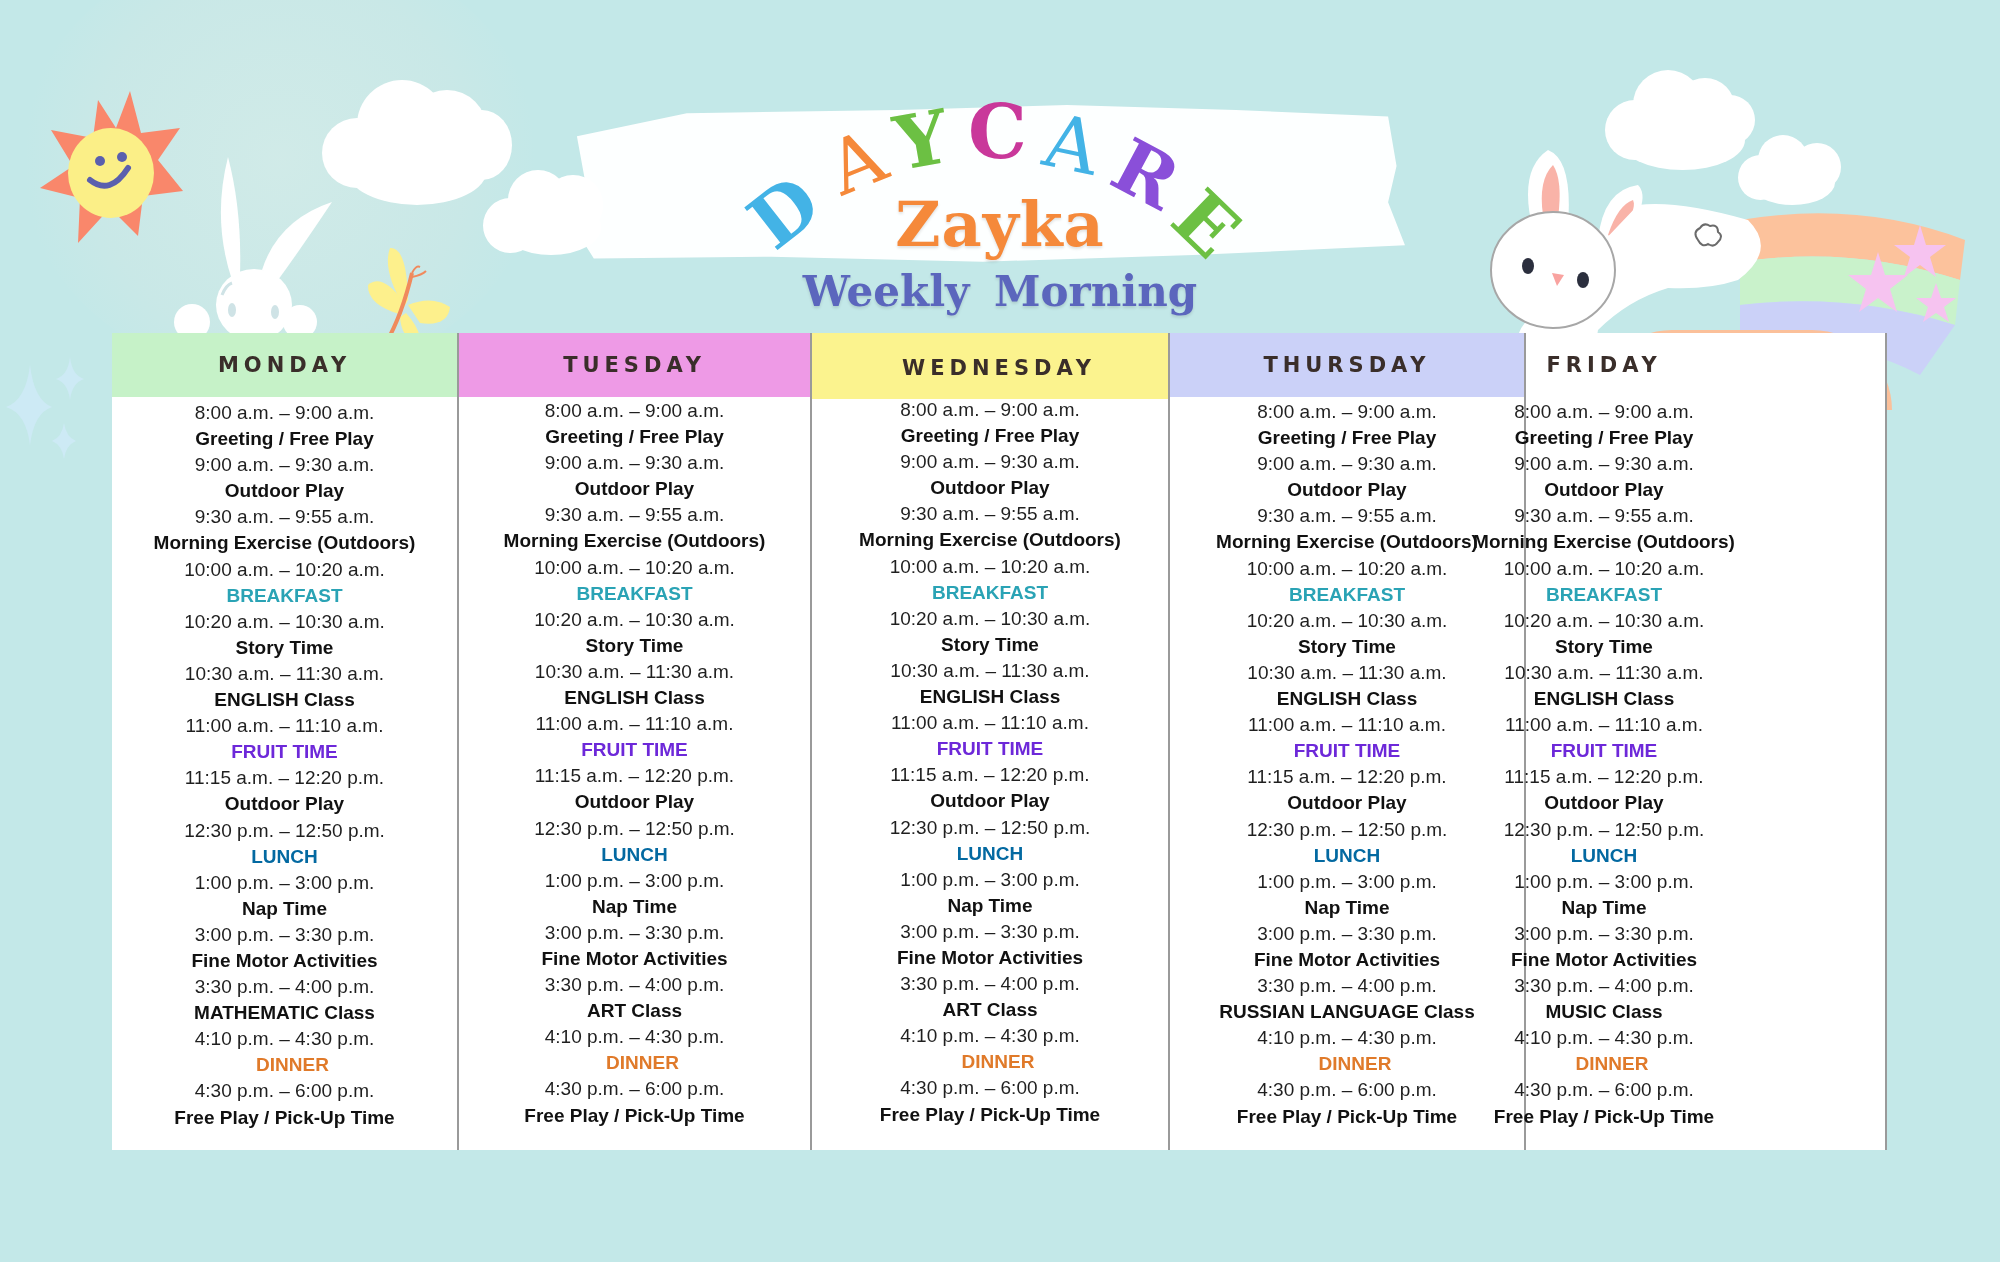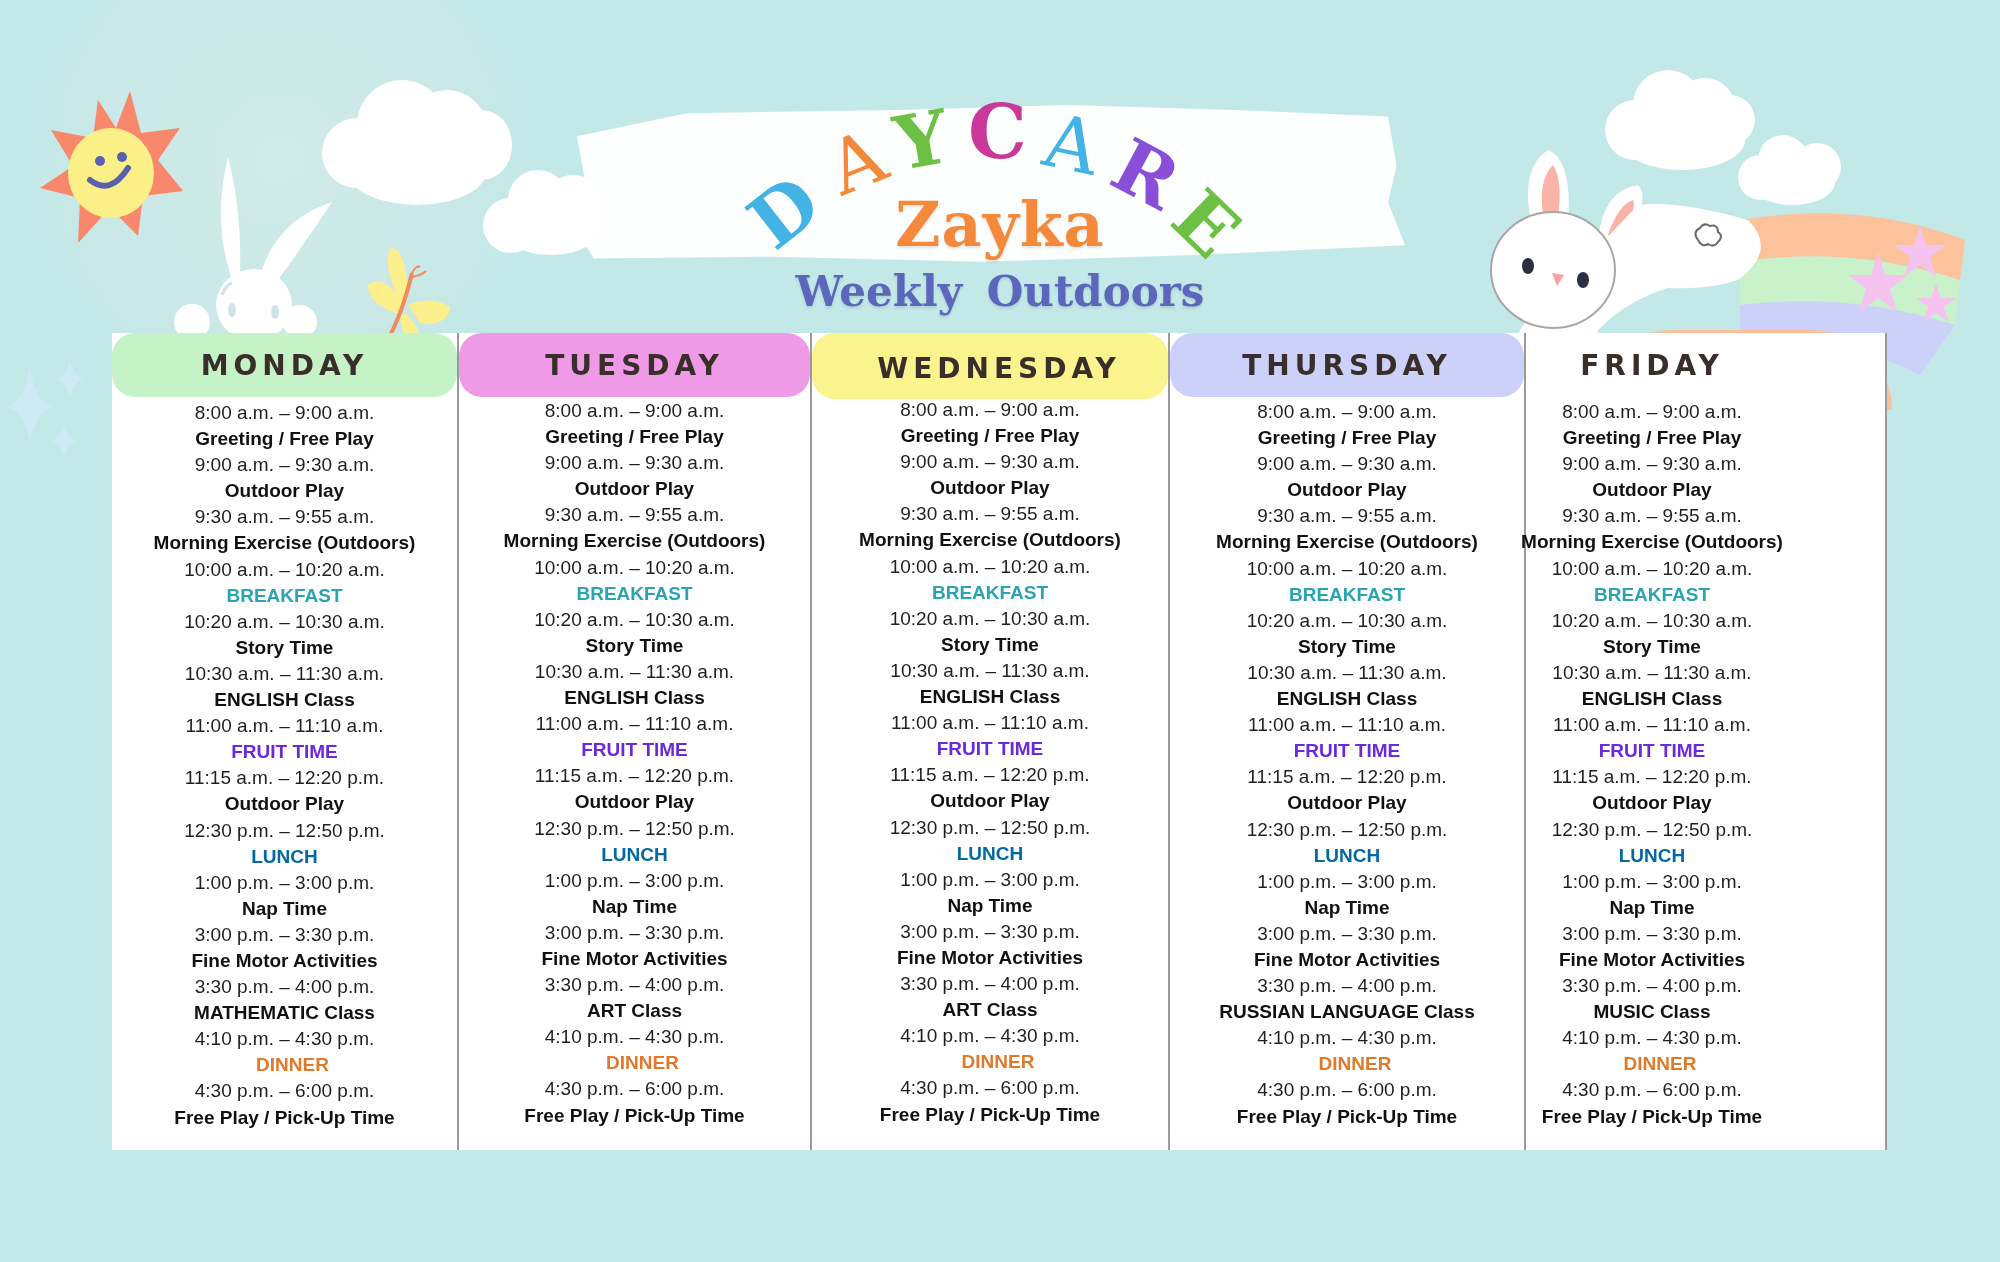--- a/index.html
+++ b/index.html
@@ -8,21 +8,21 @@
   .brush { position:absolute; left:560px; top:100px; width:845px; height:165px; background:#ffffff; clip-path:polygon(2% 22%, 15% 8%, 40% 6%, 60% 3%, 80% 6%, 98% 10%, 99% 40%, 98% 62%, 100% 88%, 75% 94%, 50% 98%, 25% 95%, 4% 96%, 1% 72%, 3% 50%); opacity:0.97; }
   .cloud { position:absolute; }
   .cloud span { position:absolute; background:#fff; border-radius:50%; }
   .title-area { position:absolute; left:700px; top:95px; width:600px; height:240px; }
   .arc-letter { position:absolute; font-family:"DejaVu Serif","Liberation Serif",serif; font-weight:bold; font-size:74px; line-height:1; transform-origin:center center; }
   .zayka { position:absolute; left:0; width:600px; top:93px; text-align:center; font-family:"DejaVu Serif","Liberation Serif",serif; font-weight:bold; font-size:62px; color:#f5893a; letter-spacing:1px; text-shadow:0 2px 3px rgba(0,0,0,0.12); }
   .weekly { position:absolute; left:0; width:600px; top:172px; text-align:center; font-family:"DejaVu Serif","Liberation Serif",serif; font-weight:bold; font-size:42px; color:#5b66bd; word-spacing:10px; text-shadow:0 2px 3px rgba(0,0,0,0.12); }
   .table { position:absolute; left:112px; top:333px; width:1775px; height:817px; background:#fff; }
   .col { position:absolute; top:0; height:817px; }
   .col-border { position:absolute; top:0; width:2px; height:817px; background:#9a9a9a; }
-  .col-header { position:absolute; left:0; top:0; width:100%; height:64px; display:flex; align-items:center; justify-content:center; font-family:"DejaVu Sans","Liberation Sans",sans-serif; font-weight:bold; font-size:28px; letter-spacing:5px; color:#3a2e2a;border-radius:23px; }
+  .col-header { position:absolute; left:0; top:0; width:100%; height:64px; display:flex; align-items:center; justify-content:center; font-family:"DejaVu Sans","Liberation Sans",sans-serif; font-weight:bold; font-size:21px; letter-spacing:5px; color:#3a2e2a; }
   .col-body { position:absolute; left:0; top:67px; width:100%; text-align:center; }
   .line { height:26.1px; line-height:26.1px; font-size:19px; color:#1f1f1f; white-space:nowrap; font-family:"Liberation Sans","DejaVu Sans",sans-serif; }
   .line.act { font-weight:bold; color:#111; }
   .line.breakfast { color:#2aa3b5; }
   .line.fruit { color:#6d28d9; }
   .line.lunch { color:#0369a1; }
   .line.dinner { color:#e07a2a;margin-left:16px; }
   .friday-dome { position:absolute; left:1592px; top:330px; width:300px; height:80px; background:#fbc09a; border-radius:130px 130px 0 0; }
 </style>
 </head>
@@ -95,21 +95,21 @@
 
 <div class="title-area">
   <span class="arc-letter" style="left:52px;top:80px;color:#43b3e6;transform:rotate(-38deg);">D</span>
   <span class="arc-letter" style="left:130px;top:30px;color:#f5893a;transform:rotate(-22deg);font-weight:normal;">A</span>
   <span class="arc-letter" style="left:195px;top:8px;color:#6cc043;transform:rotate(-10deg);">Y</span>
   <span class="arc-letter" style="left:268px;top:0px;color:#c9389a;transform:rotate(0deg);">C</span>
   <span class="arc-letter" style="left:345px;top:12px;color:#43b3e6;transform:rotate(12deg);font-weight:normal;">A</span>
   <span class="arc-letter" style="left:415px;top:42px;color:#8a4fd9;transform:rotate(28deg);">R</span>
   <span class="arc-letter" style="left:478px;top:92px;color:#6cc043;transform:rotate(44deg);">E</span>
   <div class="zayka">Zayka</div>
-  <div class="weekly">Weekly Outdoors</div>
+  <div class="weekly">Weekly Morning</div>
 </div>
 
 <svg style="position:absolute;left:1740px;top:200px" width="230" height="190" viewBox="0 0 230 190">
   <path d="M0 20 Q120 0 225 40 L220 80 Q110 45 0 62Z" fill="#fcc29c"></path>
   <path d="M0 62 Q110 45 220 80 L215 125 Q110 92 0 105Z" fill="#c9f2cb"></path>
   <path d="M0 105 Q110 92 215 125 L180 175 Q100 132 0 150Z" fill="#cbd1f8"></path>
   <polygon points="180,25 186,45 206,45 190,57 196,77 180,65 164,77 170,57 154,45 174,45" fill="#f6c3f0"></polygon>
   <polygon points="138,52 145,75 168,75 150,89 157,112 138,98 119,112 126,89 108,75 131,75" fill="#f6c3f0"></polygon>
   <polygon points="196,83 201,98 216,98 204,107 209,122 196,113 183,122 188,107 176,98 191,98" fill="#f6c3f0"></polygon>
 </svg>
@@ -264,21 +264,21 @@
         <div class="line">3:30 p.m. – 4:00 p.m.</div>
         <div class="line act">RUSSIAN LANGUAGE Class</div>
         <div class="line">4:10 p.m. – 4:30 p.m.</div>
         <div class="line act dinner">DINNER</div>
         <div class="line">4:30 p.m. – 6:00 p.m.</div>
         <div class="line act">Free Play / Pick-Up Time</div>
       </div>
   </div>
   <div class="col-border" style="left:1412px;"></div>
 
-  <div class="col" style="left:1392px;width:296px;">
+  <div class="col" style="left:1344px;width:296px;">
     <div class="col-header" style="background:transparent;">FRIDAY</div>
     <div class="col-body" style="top:66px;">
         <div class="line">8:00 a.m. – 9:00 a.m.</div>
         <div class="line act">Greeting / Free Play</div>
         <div class="line">9:00 a.m. – 9:30 a.m.</div>
         <div class="line act">Outdoor Play</div>
         <div class="line">9:30 a.m. – 9:55 a.m.</div>
         <div class="line act">Morning Exercise (Outdoors)</div>
         <div class="line">10:00 a.m. – 10:20 a.m.</div>
         <div class="line act breakfast">BREAKFAST</div>

